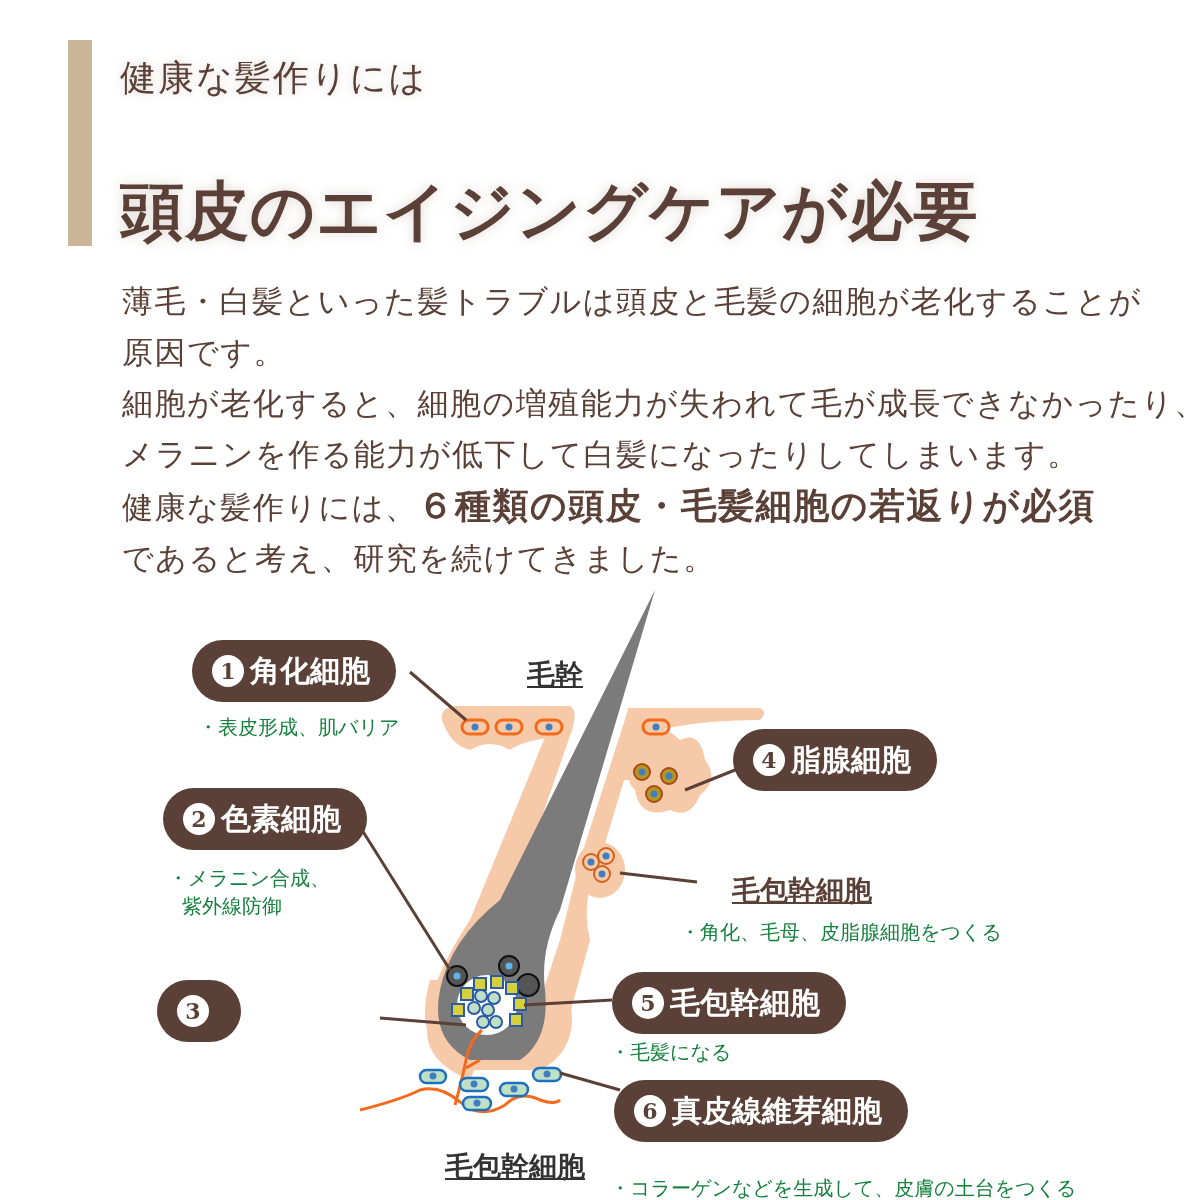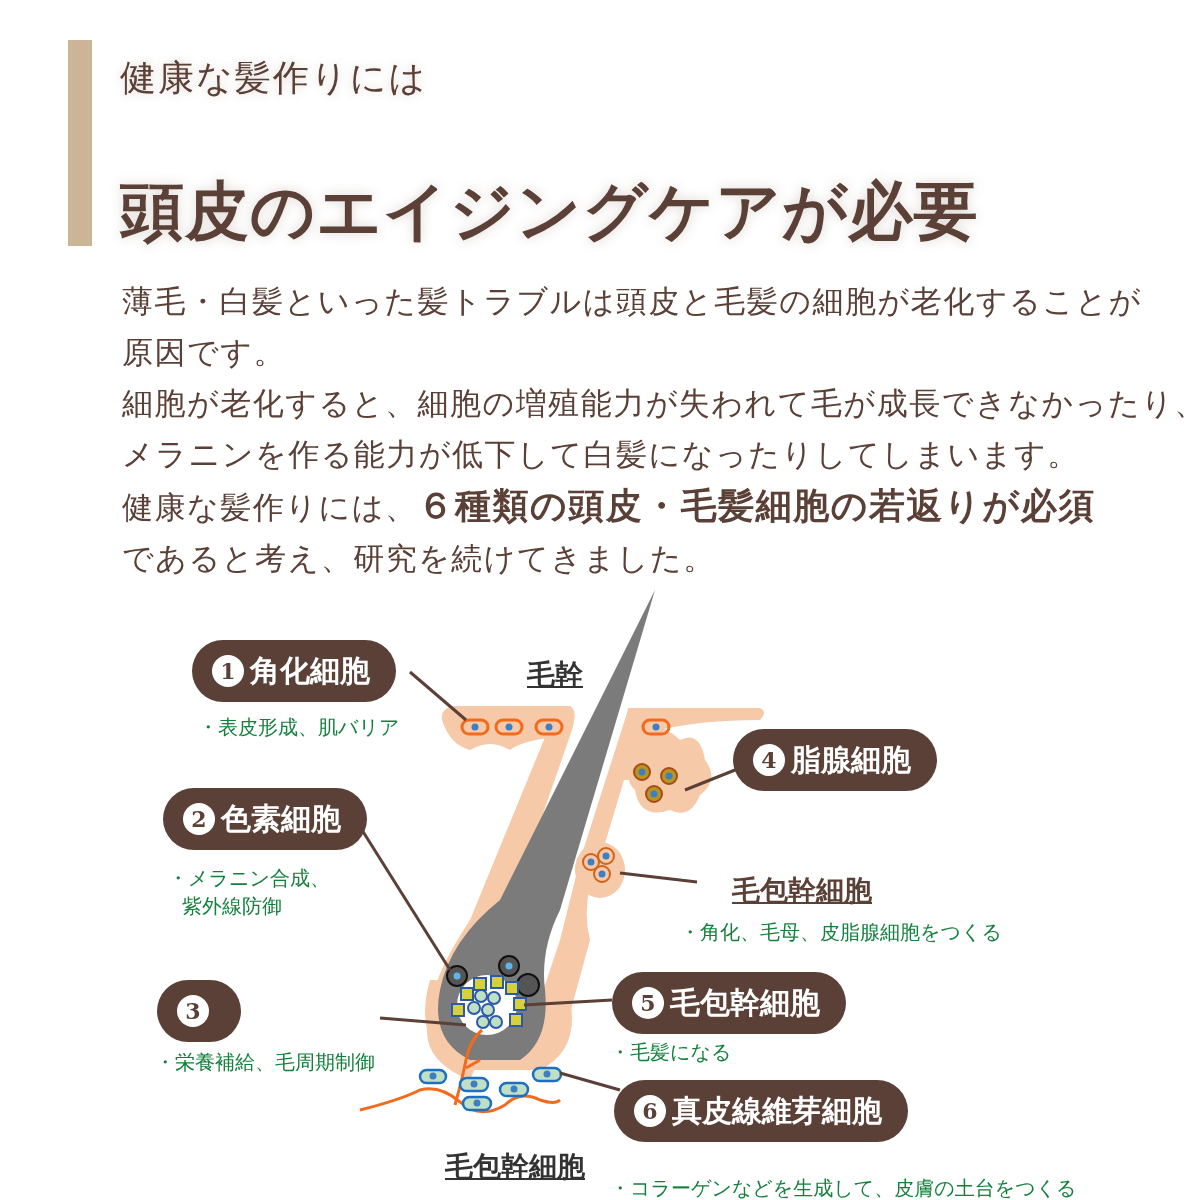--- a/index.html
+++ b/index.html
@@ -167,21 +167,20 @@
   <div class="pill" style="left:163px;top:208px;">
     <span class="num">2</span>
     <span>色素細胞</span>
   </div>
   <div class="desc" style="left:168px;top:284px;">・メラニン合成、</div>
   <div class="desc" style="left:182px;top:312px;">紫外線防御</div>
 
   <div class="pill" style="left:157px;top:400px;">
     <span class="num">3</span>
   </div>
-  <div class="desc" style="left:155px;top:468px;">・栄養補給、毛周期制御</div>
 
   <div class="pill" style="left:733px;top:149px;">
     <span class="num">4</span>
     <span>脂腺細胞</span>
   </div>
 
   <div class="lbl brown" style="left:732px;top:292px;">毛包幹細胞</div>
   <div class="desc" style="left:680px;top:338px;text-align:right;">・角化、毛母、皮脂腺細胞をつくる</div>
 
   <div class="pill" style="left:612px;top:392px;">

